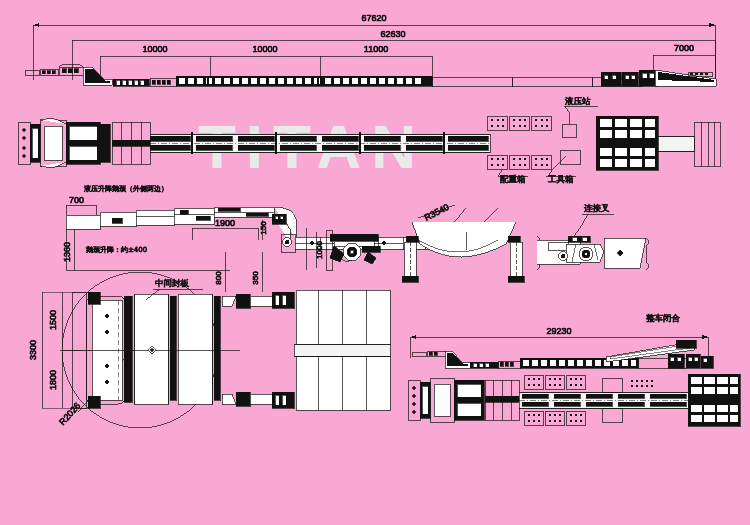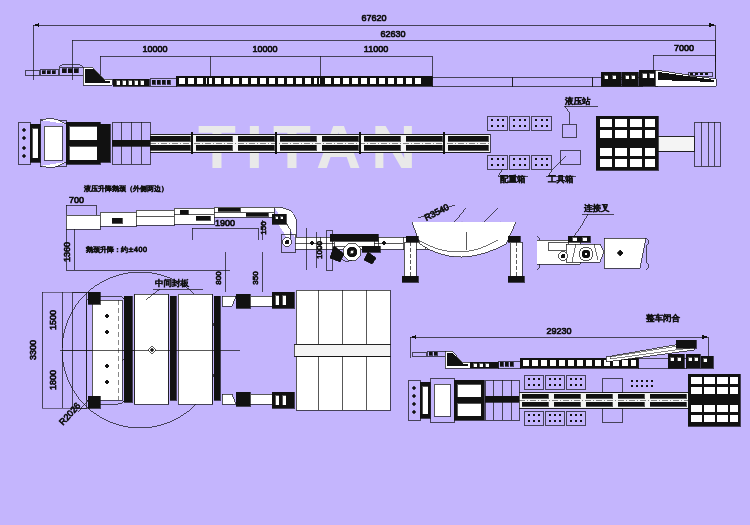--- a/index.html
+++ b/index.html
@@ -1,18 +1,18 @@
 <!DOCTYPE html>
 <html><head>
 <meta charset="utf-8">
 <style>
   html,body{margin:0;padding:0;background:#ffffff;}
   body{width:750px;height:525px;overflow:hidden;
        font-family:"Liberation Sans","DejaVu Sans",sans-serif;color:#111;}
-  #sheet{position:relative;width:750px;height:525px;background:#c4b5fd;}
+  #sheet{position:relative;width:750px;height:525px;background:#f9a8d4;}
   svg{display:block;}
   .dimtxt{font-family:"Liberation Sans",sans-serif;font-size:9px;fill:#111;}
   .dimtxt-s{font-family:"Liberation Sans",sans-serif;font-size:8px;fill:#111;}
   .cn{font-family:"DejaVu Sans",sans-serif;font-size:8.5px;fill:#111;}
   .cn-s{font-family:"DejaVu Sans",sans-serif;font-size:7px;fill:#111;}
   .wm{font-family:"Liberation Sans",sans-serif;font-weight:bold;font-size:62px;
       fill:#e9e9e9;letter-spacing:10px;}
 </style>
 </head>
 <body>

